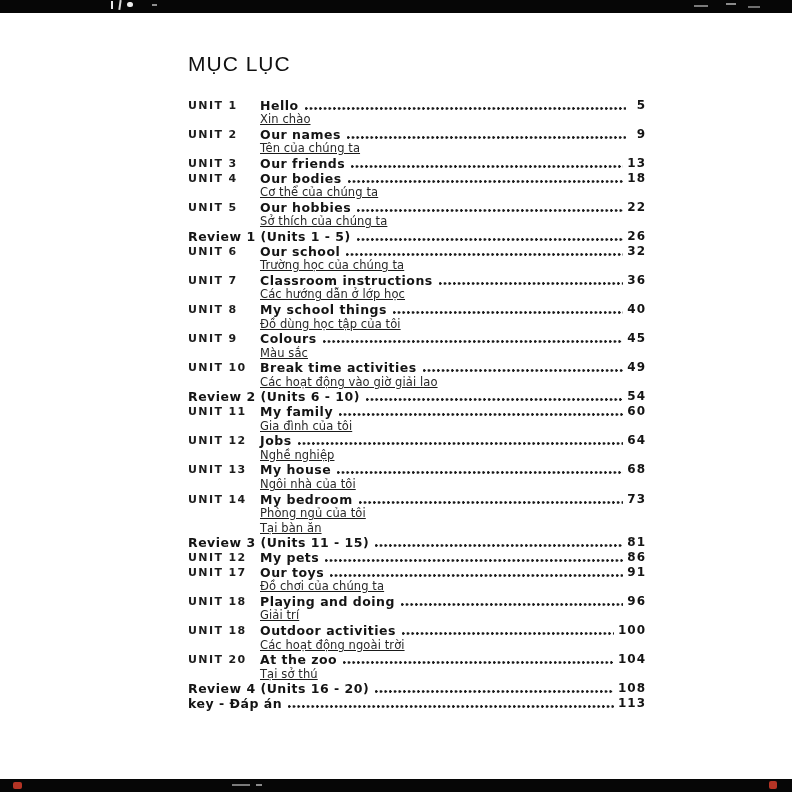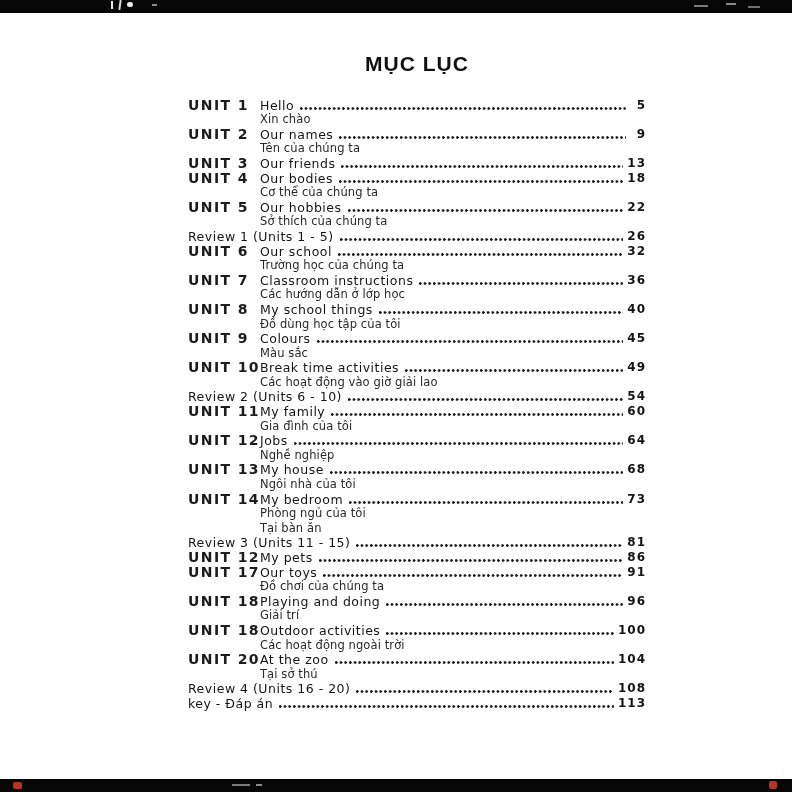--- a/index.html
+++ b/index.html
@@ -12,44 +12,44 @@
   }
   
   .bar{position:absolute;left:0;width:792px;height:13px;background:#060606;overflow:hidden;}
   .bar.top{top:0;}
   .bar.bottom{bottom:0;}
   .mark{position:absolute;}
 
   
   .page-title{
     position:absolute;top:52px;left:188px;width:458px;margin:0;
-    text-align:center;font-family:"Liberation Sans","DejaVu Sans",sans-serif;
-    font-size:21px;font-weight:bold;letter-spacing:1px;color:#101010;
+    text-align:left;font-family:"Liberation Sans","DejaVu Sans",sans-serif;
+    font-size:21px;font-weight:normal;letter-spacing:1px;color:#101010;
   }
 
   
   .toc{position:absolute;left:188px;top:97px;width:458px;}
   .row{display:flex;align-items:flex-end;height:14.6px;}
   .row span{line-height:13px;white-space:nowrap;}
   .ulabel{
-    flex:0 0 72px;font-weight:bold;font-size:14px;letter-spacing:1.4px;color:#1c1c1c;
+    flex:0 0 72px;font-weight:bold;font-size:11px;letter-spacing:1.4px;color:#1c1c1c;
   }
   .utitle,.rtitle{
-    font-weight:normal;font-size:12.5px;letter-spacing:0.5px;color:#141414;text-align:center;
+    font-weight:bold;font-size:12.5px;letter-spacing:0.5px;color:#141414;text-align:center;
   }
   .dots{
     flex:1 1 auto;height:3px;margin:0 4px 2px 6px;
     background-image:radial-gradient(circle at 1.3px 1.5px,#1a1a1a 1.15px,rgba(0,0,0,0) 1.5px);
     background-size:4.7px 3px;background-repeat:repeat-x;
   }
   .pnum{
     flex:0 0 auto;font-weight:bold;font-size:12px;letter-spacing:1px;
     color:#141414;min-width:16px;text-align:right;
   }
-  .sub{padding-left:72px;}
+  .sub{padding-left:72px;text-decoration:underline;}
   .subtitle{font-size:11.5px;color:#282828;letter-spacing:0.1px;}
 </style>
 </head>
 <body>
 
 <div class="page">
 
   <div class="bar top">
     <div class="mark" style="left:111px;top:1px;width:2px;height:8px;background:#e9e9e9;"></div>
     <div class="mark" style="left:119px;top:0;width:2px;height:10px;background:#d9d9d9;transform:rotate(8deg);"></div>

